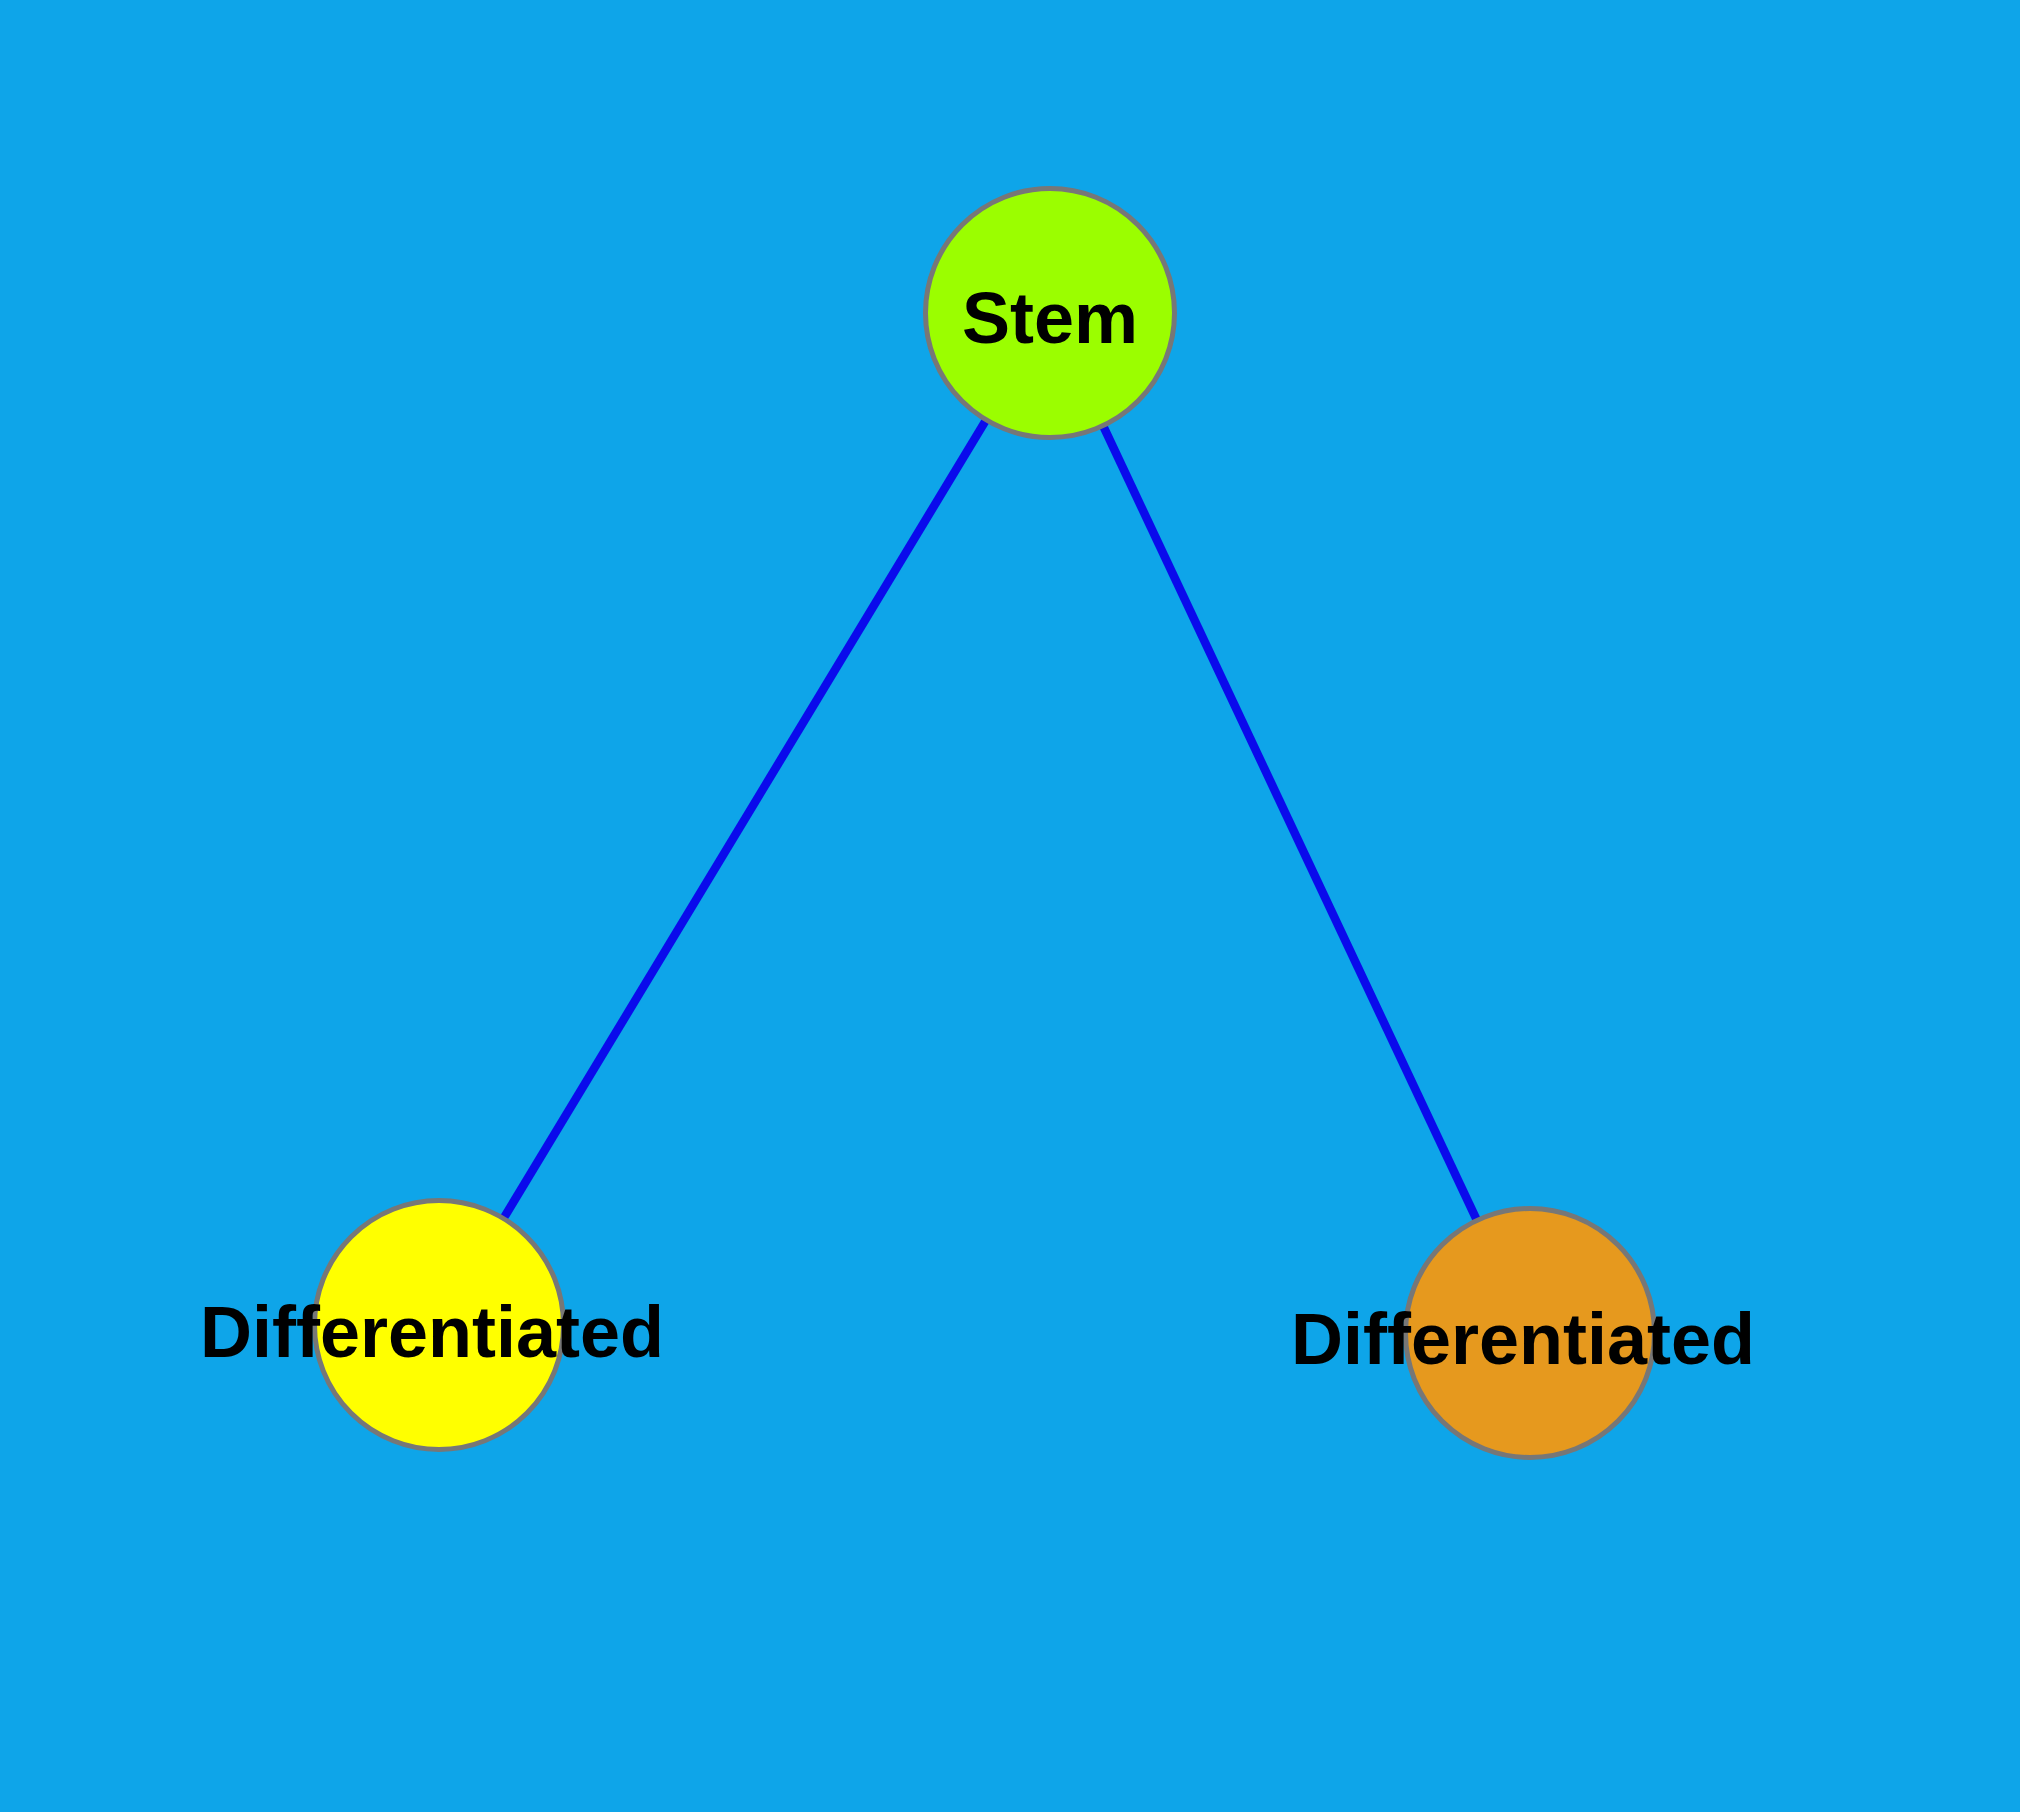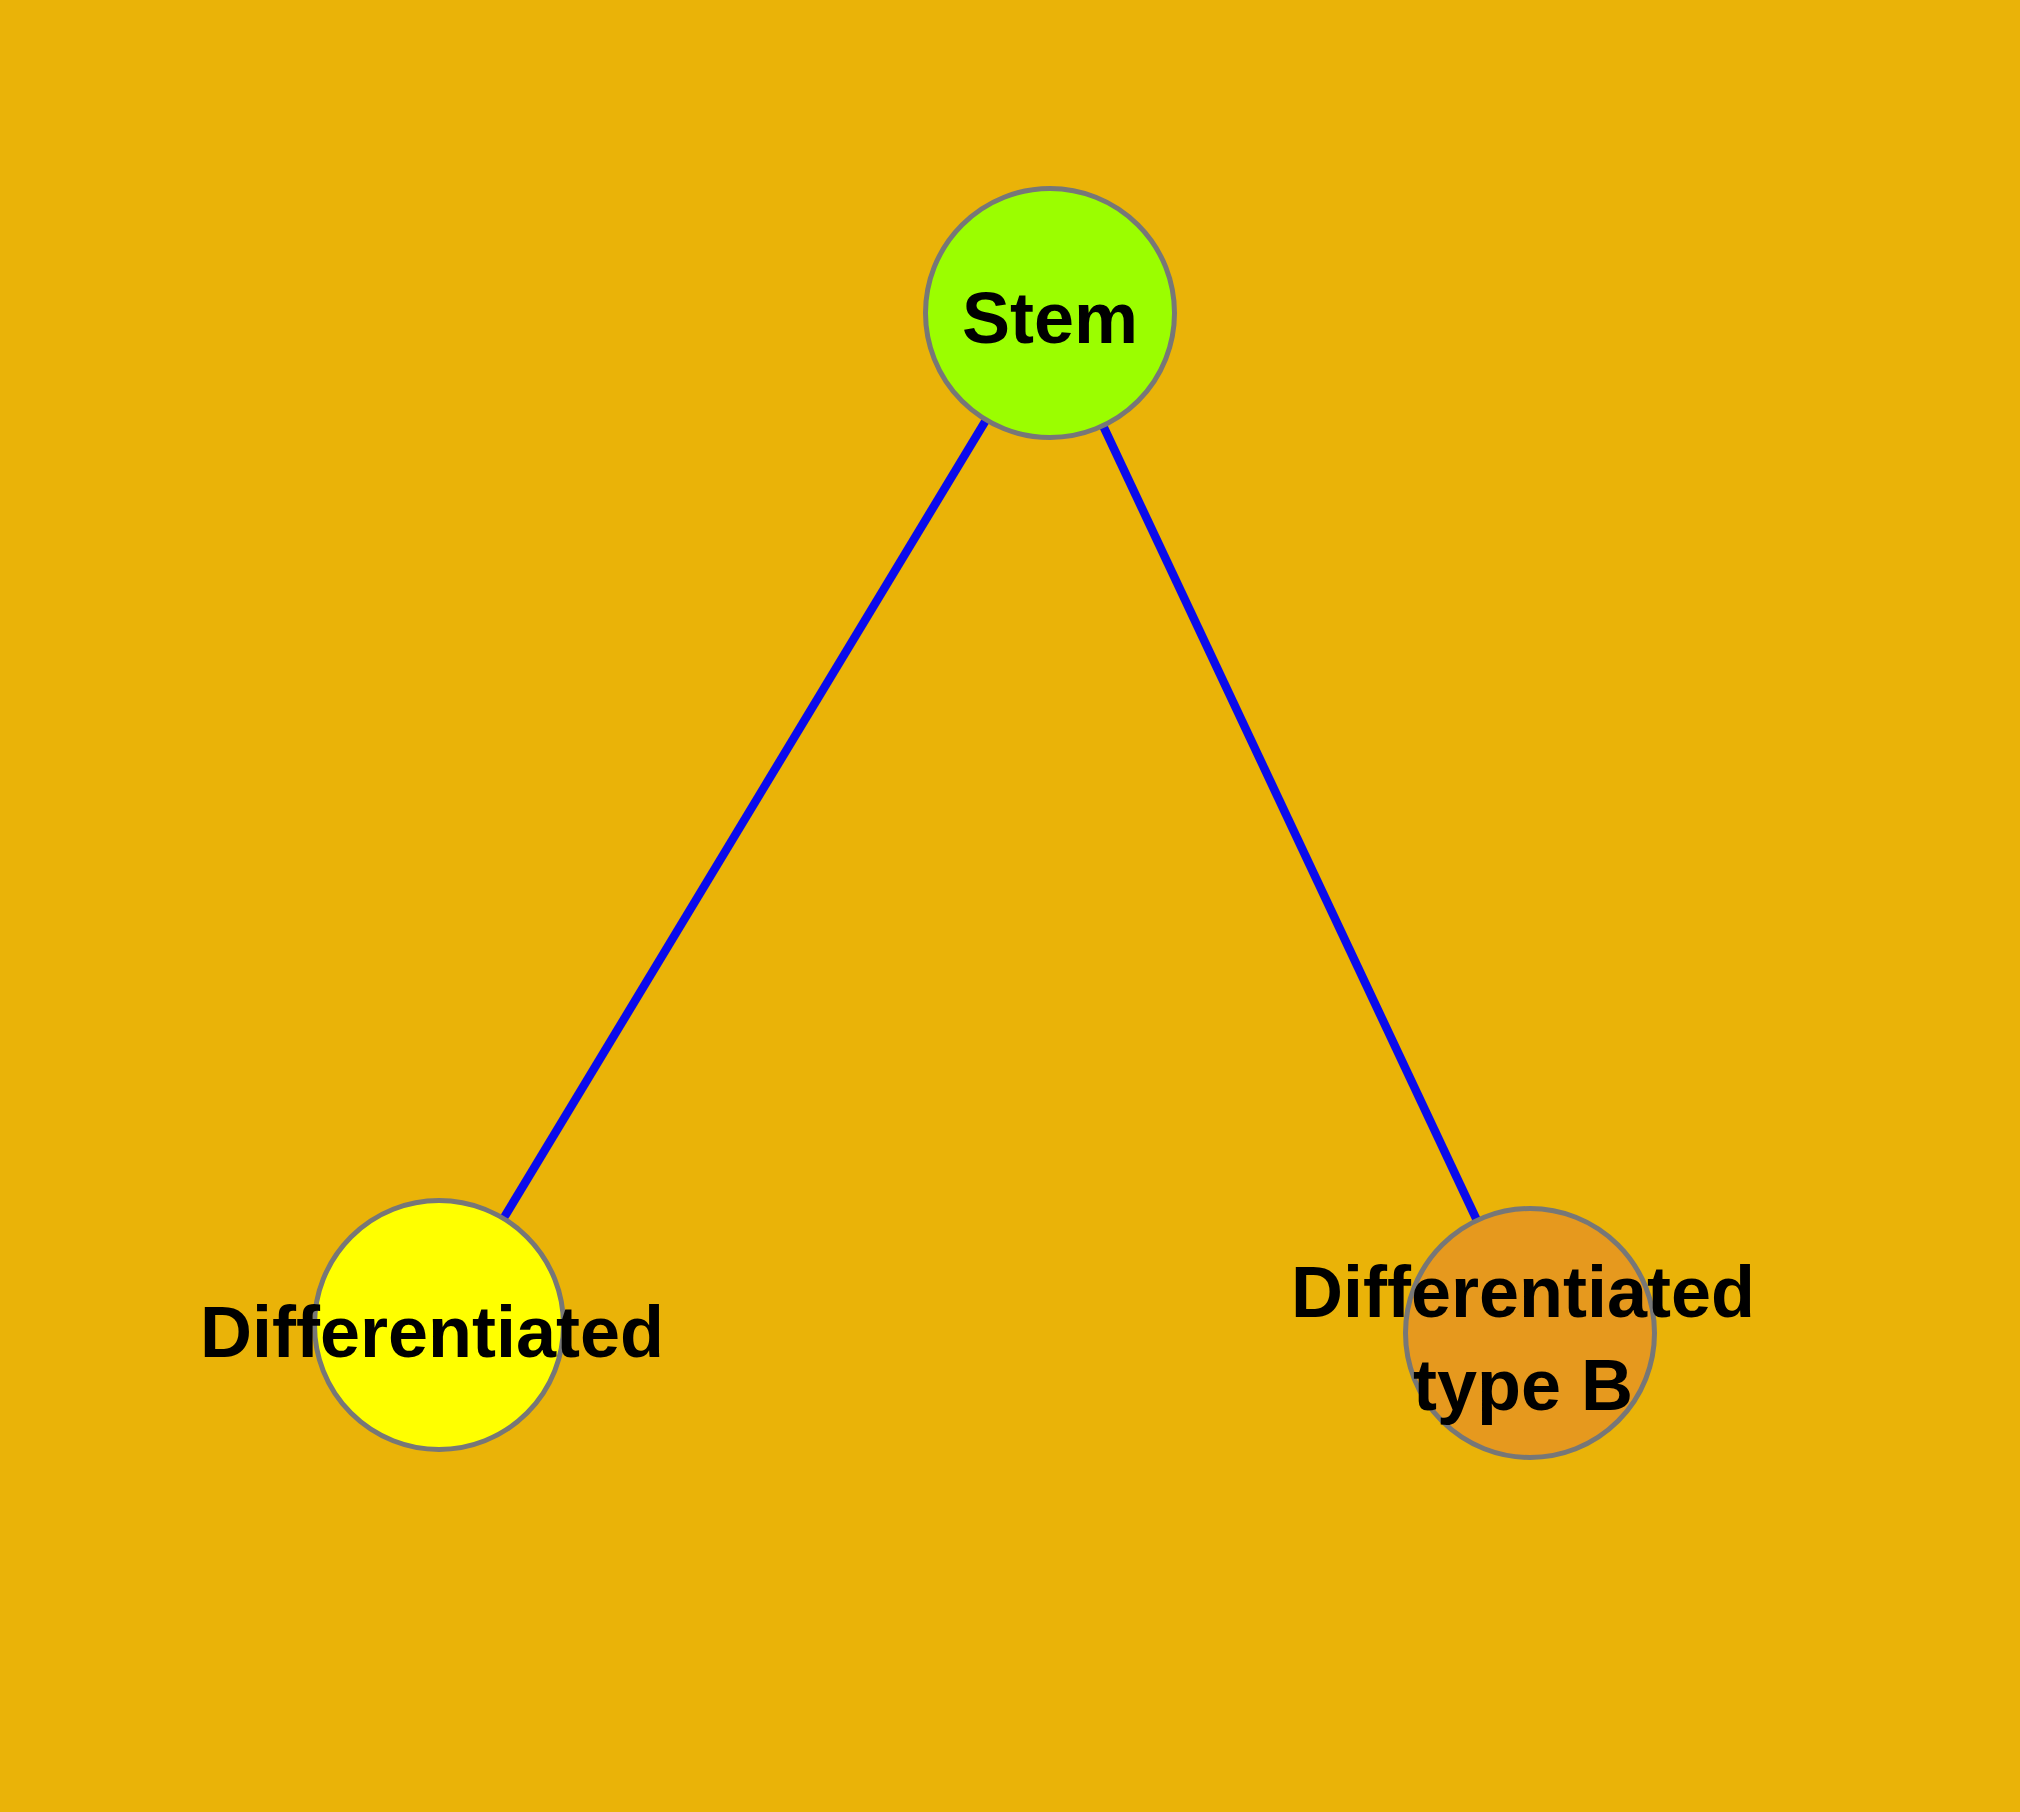--- a/index.html
+++ b/index.html
@@ -41,21 +41,21 @@
     font-weight: bold;
     font-size: 72px;
     line-height: 93px;
     white-space: nowrap;
     color: #000000;
   }
 </style>
 </head>
 <body>
 
-<div class="canvas" style="background-color: #eab308;">
+<div class="canvas" style="background-color: #0ea5e9;">
 
   <svg class="edges" viewBox="0 0 2384 2138" xmlns="http://www.w3.org/2000/svg">
     <line class="edge" x1="1239" y1="370" x2="518" y2="1563" style="stroke: rgb(10, 10, 236);"></line>
     <line class="edge" x1="1239" y1="370" x2="1805" y2="1573" style="stroke: rgb(10, 10, 236);"></line>
   </svg>
 
   <div class="node" style="left: 923px; top: 186px; background-color: rgb(155, 254, 0); border-color: rgb(119, 119, 119);"></div>
 
   <div class="node" style="left: 312px; top: 1198px; background-color: rgb(255, 255, 0); border-color: rgb(119, 119, 119);"></div>
 
@@ -64,17 +64,16 @@
   <div class="node-label" style="left: 1050px; top: 318px; color: rgb(0, 0, 0);">
     <div>Stem</div>
   </div>
 
   <div class="node-label" style="left: 432px; top: 1332px; color: rgb(0, 0, 0);">
     <div>Differentiated</div>
   </div>
 
   <div class="node-label" style="left: 1523px; top: 1339px; color: rgb(0, 0, 0);">
     <div>Differentiated</div>
-    <div>type B</div>
   </div>
 
 </div>
 
 
 </body></html>

